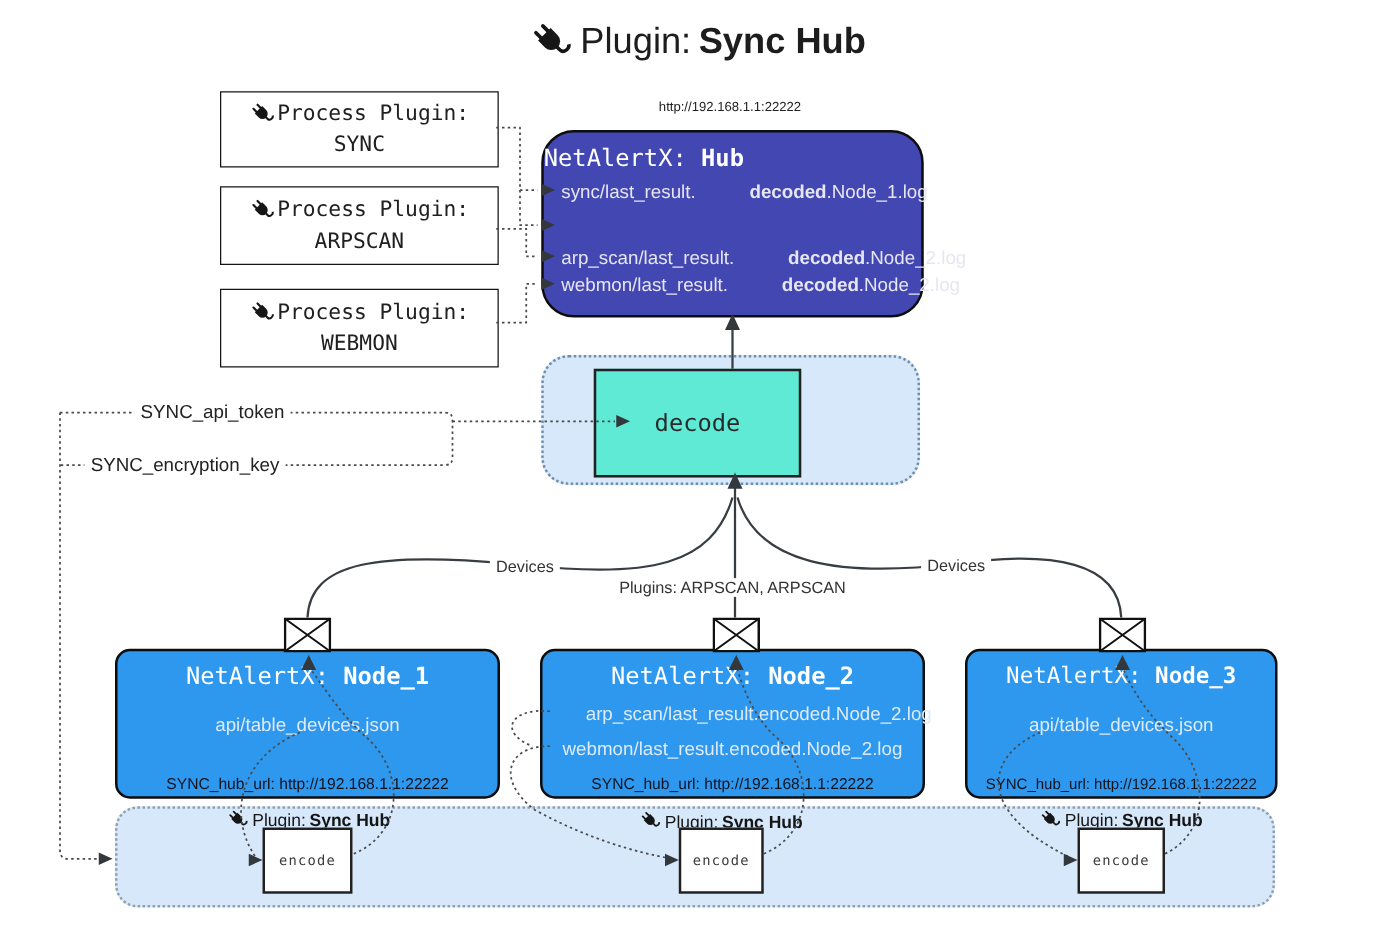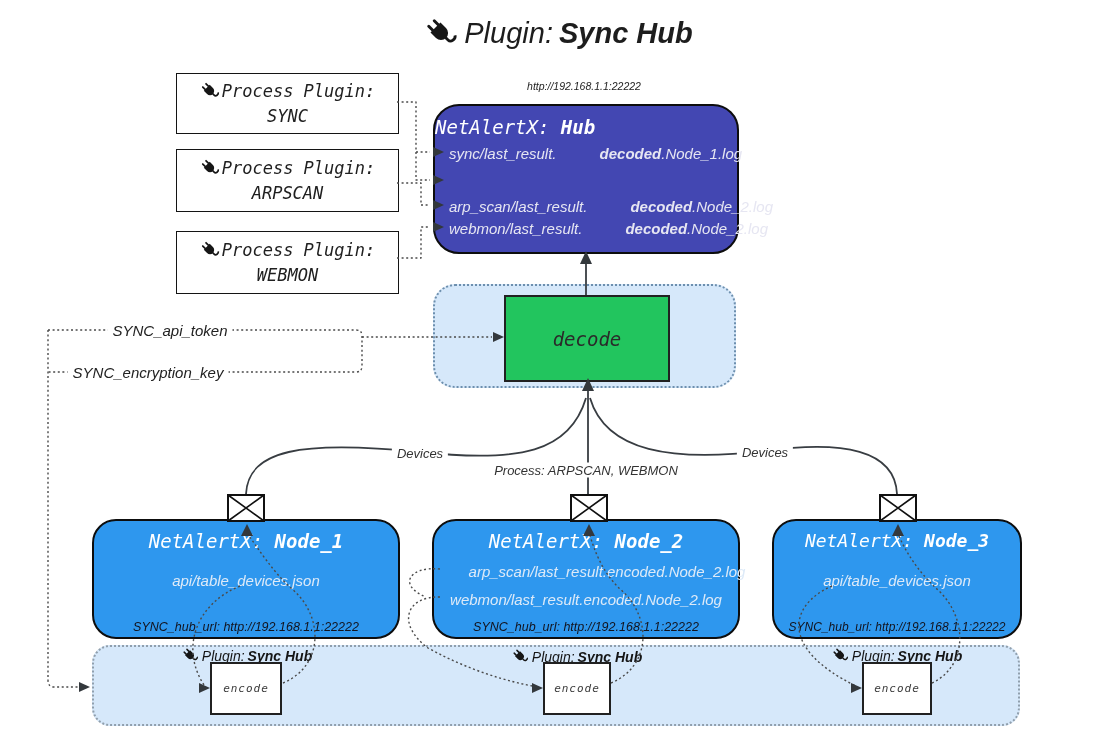--- a/index.html
+++ b/index.html
@@ -1,17 +1,17 @@
 <!DOCTYPE html>
 <html><head>
 <meta charset="utf-8">
 <style>
   html,body{margin:0;padding:0;background:#fff;}
   .canvas{position:relative;width:1117px;height:754px;background:#fff;overflow:hidden;
-          font-family:"Liberation Sans",sans-serif;font-style:italic;}
+          font-family:"Liberation Sans",sans-serif;}
   .mono{font-family:"DejaVu Sans Mono",monospace;}
   .abs{position:absolute;}
 
   
   .page-title{left:0;top:16px;width:100%;display:flex;justify-content:center;align-items:center;
               gap:6px;font-size:29px;color:#1d1d1d;z-index:1;}
   .page-title b{font-weight:bold;}
 
   
   .proc-box{left:176px;width:221px;background:#fff;border:1.6px solid #141414;z-index:1;
@@ -25,31 +25,31 @@
            border-radius:26px;z-index:1;}
   .hub-title{position:absolute;left:0;top:10px;width:100%;color:#fff;
              font-size:19px;}
   .hub-line{position:absolute;left:14px;height:20px;line-height:20px;font-size:15px;color:#e6e6f2;
             white-space:nowrap;}
   .hub-line b{font-weight:bold;margin-left:43px;}
 
   
   .decode-wrap{left:433px;top:284px;width:303px;height:104px;background:#d6e8fa;
                border:2px dotted #6d8fae;border-radius:22px;z-index:1;box-sizing:border-box;}
-  .decode-box{left:504px;top:295px;width:162px;height:83px;background:#22c55e;border:2px solid #212121;
+  .decode-box{left:475px;top:295px;width:162px;height:83px;background:#5eead4;border:2px solid #212121;
               z-index:2;display:flex;align-items:center;justify-content:center;font-size:19px;color:#2a2a2a;}
 
   
   .line-label{background:#fff;padding:0 5px;color:#222;white-space:nowrap;z-index:6;
               transform:translate(-50%,-50%);}
   .lab-15{font-size:15px;}
   .lab-13{font-size:13px;color:#333;}
 
   
-  .node-box{top:519px;height:120px;background:#2e97ee;border:2.5px solid #0d0d0d;border-radius:24px;
+  .node-box{top:519px;height:120px;background:#2e97ee;border:2.5px solid #0d0d0d;border-radius:12px;
             z-index:1;box-sizing:border-box;}
   .node-title{position:absolute;left:0;top:9px;width:100%;text-align:center;color:#fff;font-size:19px;white-space:nowrap;}
   .node-line{position:absolute;left:0;width:100%;text-align:center;font-size:15px;color:#ddeaf8;white-space:nowrap;}
   .node-url{position:absolute;left:0;top:99px;width:100%;text-align:center;font-size:12.5px;color:#13131d;}
 
   
   .envelope{top:494px;width:38px;height:28px;z-index:6;}
 
   
   .band{left:92px;top:645px;width:928px;height:81px;background:#d6e8fa;border:2px dotted #909fad;
@@ -267,15 +267,15 @@
       <polygon class="ah" points="862,688 851,683 851,693"></polygon>
       <path class="dot" d="M932,683 C968,666 968,618 938,590 C916,570 904,548 899,536"></path>
       <polygon class="ah" points="898,524 892,536 904,536"></polygon>
     </g>
   </svg>
 
   <div class="abs line-label lab-15" style="left:170px;top:330px;">SYNC_api_token</div>
   <div class="abs line-label lab-15" style="left:148px;top:372px;">SYNC_encryption_key</div>
   <div class="abs line-label lab-13" style="left:420px;top:453px;">Devices</div>
   <div class="abs line-label lab-13" style="left:765px;top:452px;">Devices</div>
-  <div class="abs line-label lab-13" style="left:586px;top:470px;">Process: ARPSCAN, WEBMON</div>
+  <div class="abs line-label lab-13" style="left:586px;top:470px;">Plugins: ARPSCAN, ARPSCAN</div>
 
 </div>
 
 </body></html>

